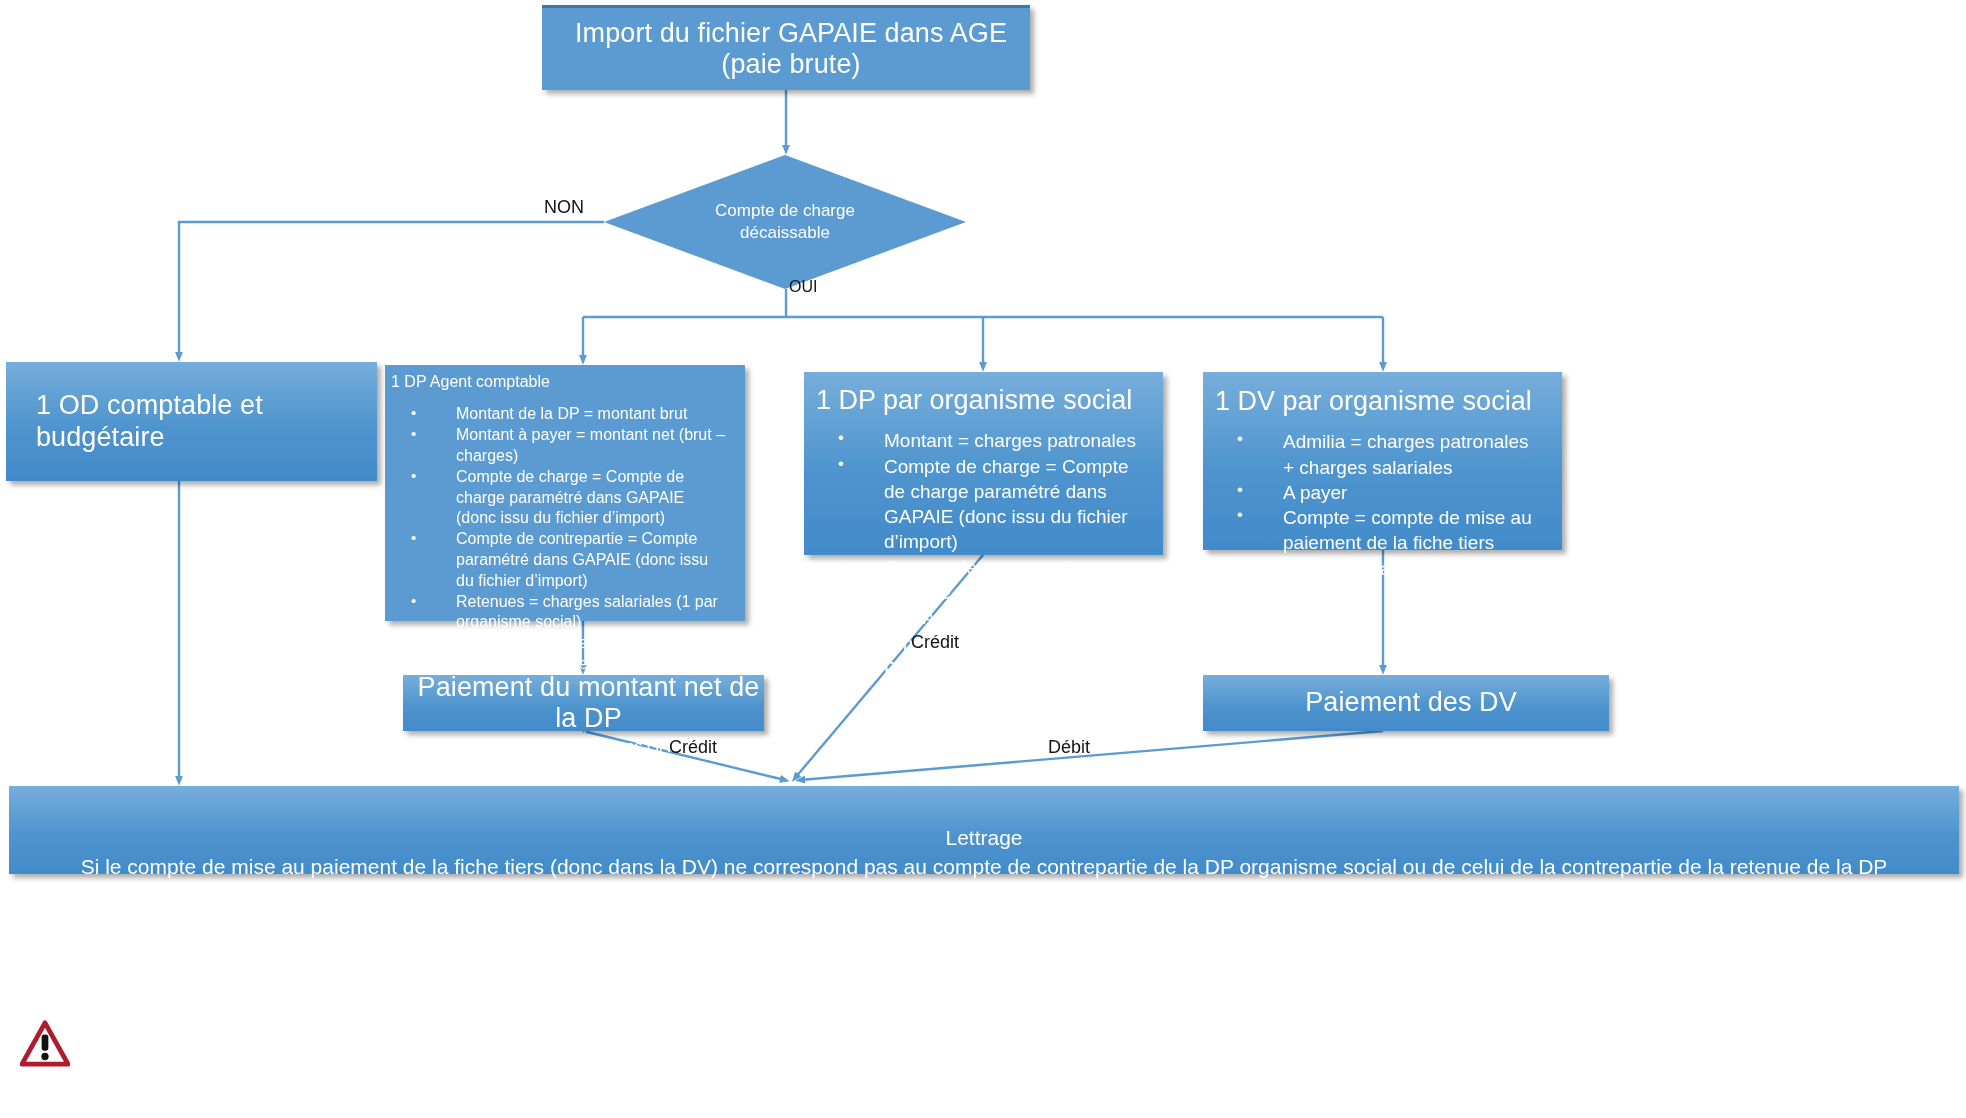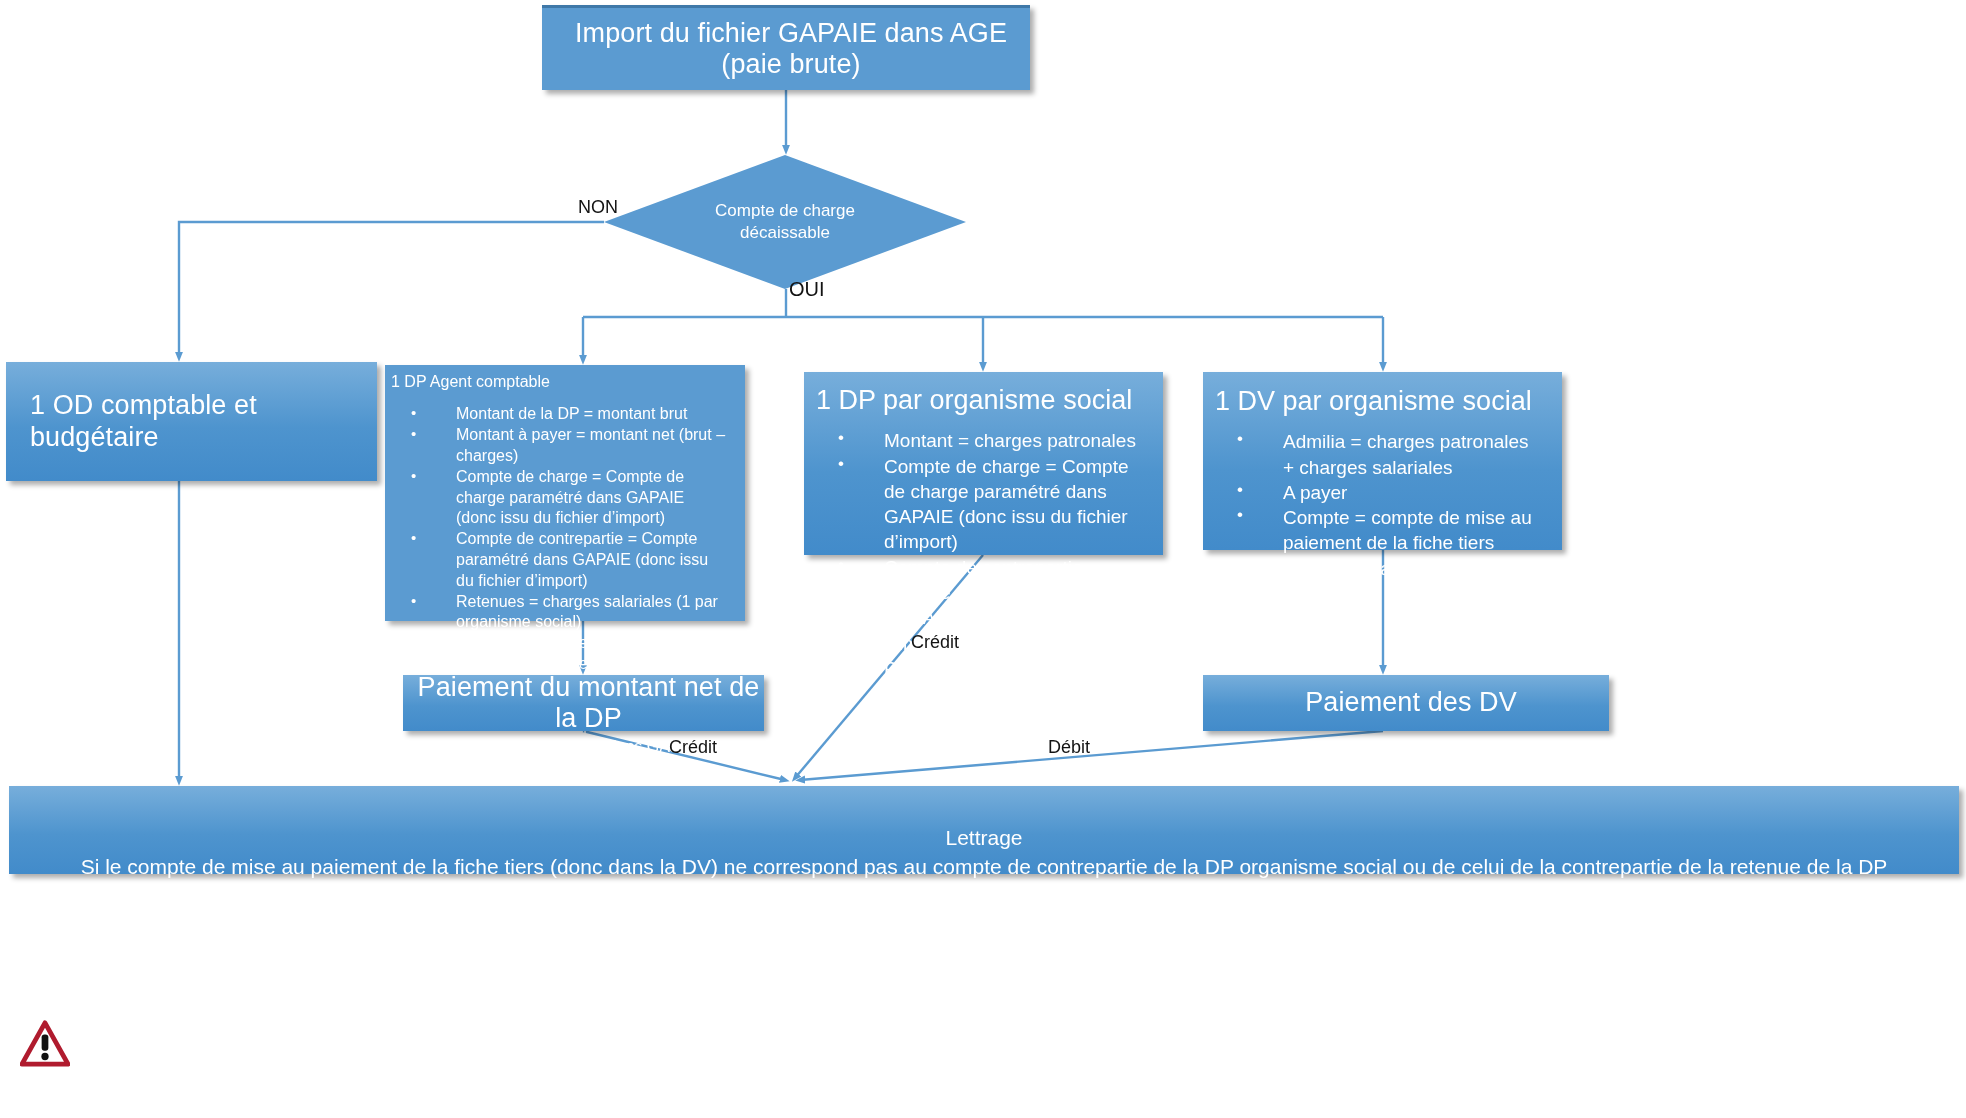--- a/index.html
+++ b/index.html
@@ -83,21 +83,21 @@
 
   
   #node-import {
     left: 542px; top: 5px; width: 488px; height: 85px;
     display: flex; align-items: center; justify-content: center;
     border-top: 3px solid #3f78a8;
   }
   #node-od {
     left: 6px; top: 362px; width: 371px; height: 119px;
     display: flex; align-items: center;
-    padding-left: 24px;
+    padding-left: 30px;
   }
   #node-dp-agent {
     left: 385px; top: 365px; width: 360px; height: 256px;
     padding: 7px 6px 6px 6px;
   }
   #node-dp-org {
     left: 804px; top: 372px; width: 359px; height: 183px;
     padding: 12px 10px 6px 12px;
   }
   #node-dv-org {
@@ -154,22 +154,22 @@
     font-size: 17px;
     line-height: 1.30;
     text-align: center;
   }
   .edge-label {
     position: absolute;
     color: #131313;
     font-size: 18px;
     white-space: nowrap;
   }
-  #lbl-non { left: 578px; top: 197px; }
-  #lbl-oui { left: 789px; top: 278px; font-size: 20px; }
+  #lbl-non { left: 544px; top: 197px; }
+  #lbl-oui { left: 789px; top: 278px; font-size: 16px; }
   #lbl-credit-diag { left: 911px; top: 632px; }
   #lbl-credit-dp  { left: 669px; top: 737px; }
   #lbl-debit      { left: 1048px; top: 737px; }
 </style>
 </head>
 <body>
 
 <div id="canvas">
 
   <svg class="edges" viewBox="0 0 1966 1118">

